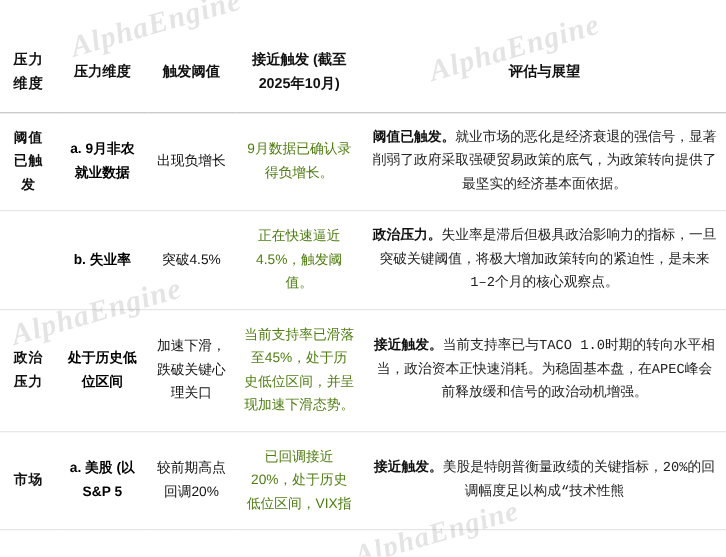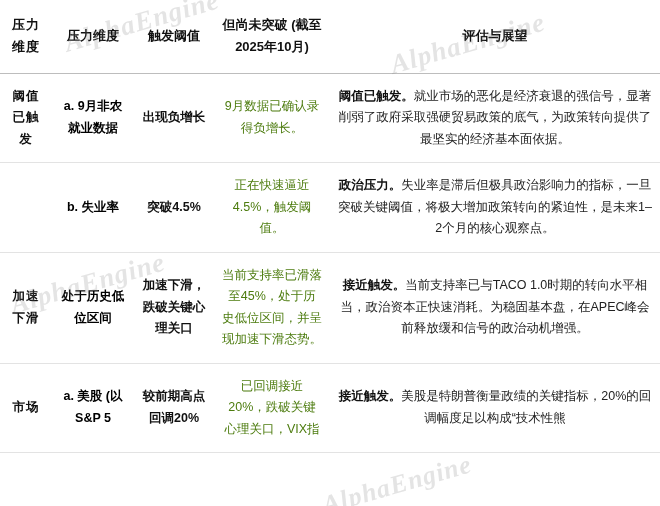--- a/index.html
+++ b/index.html
@@ -20,20 +20,21 @@
     width: 660px;
     height: 506px;
     overflow: hidden;
   }
   table.matrix {
     width: 660px;
     border-collapse: collapse;
     table-layout: fixed;
     position: relative;
     z-index: 2;
+    margin-top: 29px;
   }
   table.matrix col.c0 { width: 52px; }
   table.matrix col.c1 { width: 82px; }
   table.matrix col.c2 { width: 80px; }
   table.matrix col.c3 { width: 116px; }
   table.matrix col.c4 { width: 330px; }
 
   table.matrix th, table.matrix td {
     vertical-align: middle;
     padding: 12px 8px;
@@ -58,33 +59,34 @@
     font-size: 13.5px;
     color: #111;
     letter-spacing: 1px;
   }
   td.metric-cell {
     font-weight: bold;
     font-size: 12.5px;
     color: #000000;
   }
   td.thresh-cell {
-    font-weight: bold;
+    font-weight: normal;
     font-size: 12.5px;
     color: #111;
   }
   td.status-cell {
     text-align: center;
     color: #4d7c0f;
   }
   td.outlook-cell {
     text-align: left;
     color: #222;
     padding-left: 14px;
     padding-right: 14px;
+    font-family: Liberation Mono, monospace;
   }
   .lead {
     font-weight: bold;
     color: #111;
   }
   .watermark {
     position: absolute;
     color: rgba(120, 120, 120, 0.20);
     font-weight: bold;
     font-style: italic;
@@ -117,49 +119,49 @@
         <col class="c1">
         <col class="c2">
         <col class="c3">
         <col class="c4">
     </colgroup>
     <thead>
       <tr>
         <th class="dim-head">压力维度</th>
         <th>压力维度</th>
         <th>触发阈值</th>
-        <th>但尚未突破 (截至2025年10月)</th>
+        <th>接近触发 (截至2025年10月)</th>
         <th>评估与展望</th>
       </tr>
     </thead>
     <tbody>
       <tr>
         <td class="dim-cell">阈值已触发</td>
         <td class="metric-cell">a. 9月非农就业数据</td>
         <td class="thresh-cell">出现负增长</td>
         <td class="status-cell">9月数据已确认录得负增长。</td>
         <td class="outlook-cell"><span class="lead">阈值已触发。</span><span>就业市场的恶化是经济衰退的强信号，显著削弱了政府采取强硬贸易政策的底气，为政策转向提供了最坚实的经济基本面依据。</span></td>
       </tr>
       <tr>
         <td class="dim-cell"></td>
         <td class="metric-cell">b. 失业率</td>
         <td class="thresh-cell">突破4.5%</td>
         <td class="status-cell">正在快速逼近4.5%，触发阈值。</td>
         <td class="outlook-cell"><span class="lead">政治压力。</span><span>失业率是滞后但极具政治影响力的指标，一旦突破关键阈值，将极大增加政策转向的紧迫性，是未来1–2个月的核心观察点。</span></td>
       </tr>
       <tr>
-        <td class="dim-cell">加速下滑</td>
+        <td class="dim-cell">政治压力</td>
         <td class="metric-cell">处于历史低位区间</td>
         <td class="thresh-cell">加速下滑，跌破关键心理关口</td>
         <td class="status-cell">当前支持率已滑落至45%，处于历史低位区间，并呈现加速下滑态势。</td>
         <td class="outlook-cell"><span class="lead">接近触发。</span><span>当前支持率已与TACO 1.0时期的转向水平相当，政治资本正快速消耗。为稳固基本盘，在APEC峰会前释放缓和信号的政治动机增强。</span></td>
       </tr>
       <tr>
         <td class="dim-cell">市场</td>
         <td class="metric-cell">a. 美股 (以S&amp;P 5</td>
         <td class="thresh-cell">较前期高点回调20%</td>
-        <td class="status-cell">已回调接近20%，跌破关键心理关口，VIX指</td>
+        <td class="status-cell">已回调接近20%，处于历史低位区间，VIX指</td>
         <td class="outlook-cell"><span class="lead">接近触发。</span><span>美股是特朗普衡量政绩的关键指标，20%的回调幅度足以构成“技术性熊</span></td>
       </tr>
     </tbody>
   </table>
 
 </div>
 
 </body></html>

